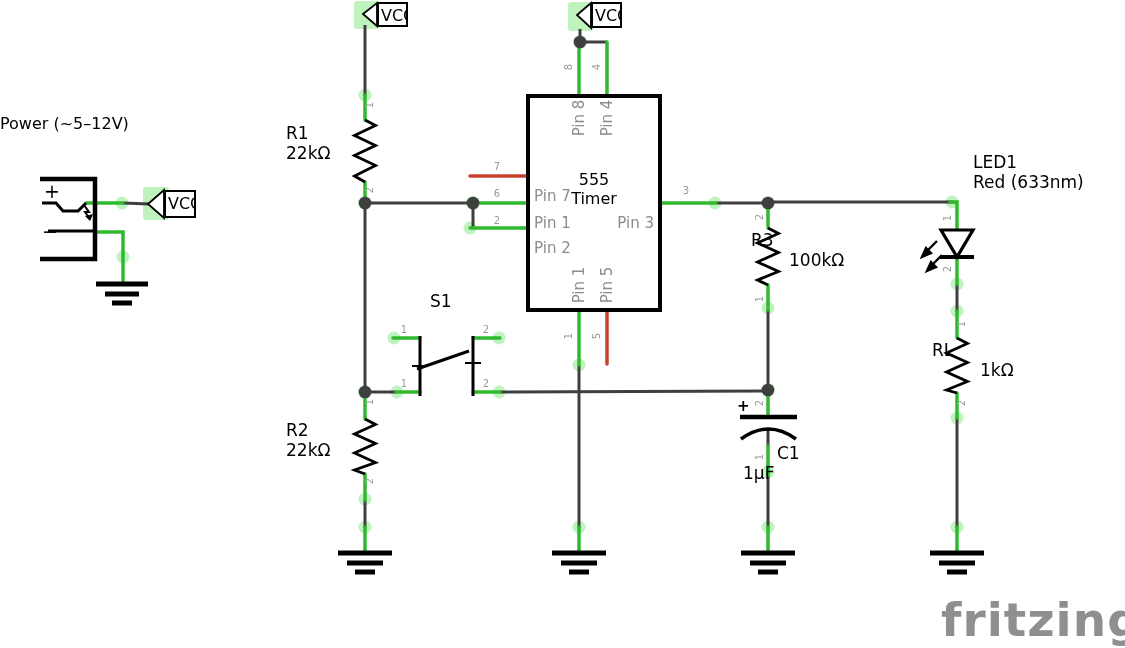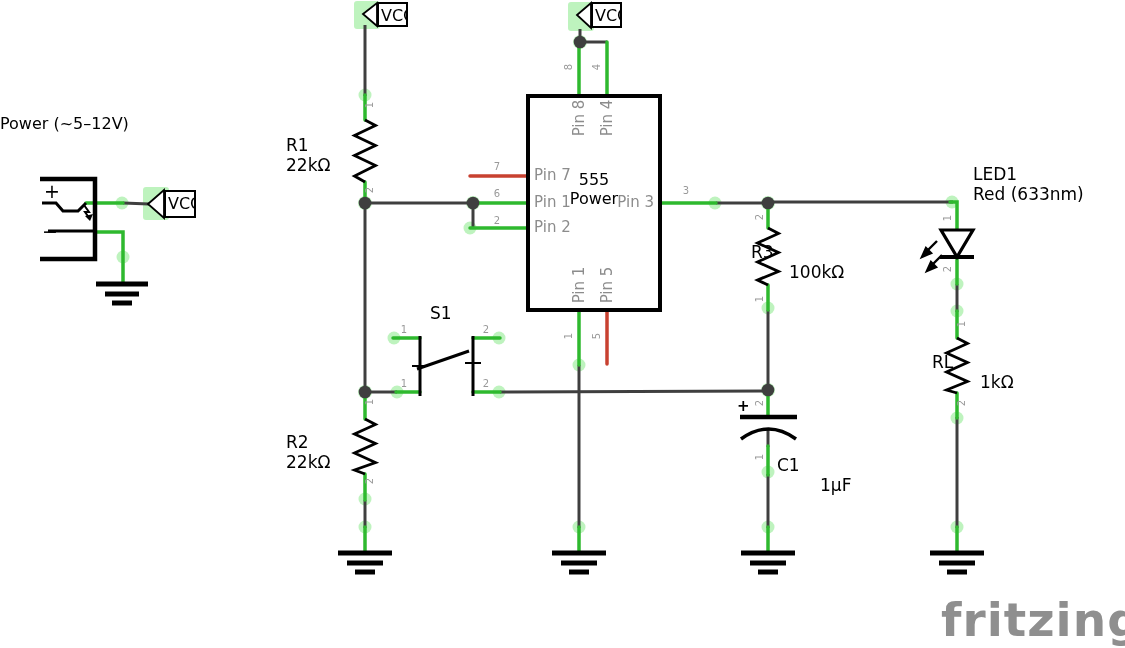--- a/index.html
+++ b/index.html
@@ -1,23 +1,23 @@
 <!DOCTYPE html>
 <html><head>
 <meta charset="utf-8">
 <style>
   html,body{margin:0;padding:0;background:#fff;}
   .stage{position:relative;width:1125px;height:648px;background:#fff;overflow:hidden;
          font-family:"DejaVu Sans",sans-serif;}
   .stage svg{position:absolute;left:0;top:0;}
-  .lbl{position:absolute;font-size:17px;color:#000;white-space:nowrap;line-height:1.15;margin-top:12px;}
+  .lbl{position:absolute;font-size:17px;color:#000;white-space:nowrap;line-height:1.15;}
   .t16{position:absolute;font-size:16px;color:#000;white-space:nowrap;}
   .sym{position:absolute;font-size:19px;color:#000;line-height:1;}
   .ictitle{position:absolute;font-size:16px;color:#000;width:70px;text-align:center;white-space:nowrap;}
-  .pname{position:absolute;font-size:15px;color:#8c8c8c;white-space:nowrap;line-height:18px;}
+  .pname{position:absolute;font-size:15px;color:#8c8c8c;white-space:nowrap;line-height:18px;margin-top:21px;}
   .vpname{position:absolute;font-size:15px;color:#8c8c8c;width:46px;height:16px;text-align:center;
           line-height:16px;transform:rotate(-90deg);white-space:nowrap;}
   .pnum{position:absolute;font-size:10px;color:#999;width:14px;height:12px;text-align:center;line-height:12px;}
   .rot{transform:rotate(-90deg);}
   .vflag{position:absolute;background:#fff;border:2px solid #000;font-size:16px;color:#000;
          padding-left:2px;overflow:hidden;line-height:23px;box-sizing:border-box;}
   .wm{position:absolute;font-size:47px;font-weight:bold;color:#8f8f8f;letter-spacing:1px;white-space:nowrap;}
 </style>
 </head>
 <body>
@@ -210,28 +210,28 @@
 
 <div class="lbl" style="left:286px;top:124px">R1</div>
 <div class="lbl" style="left:286px;top:144px">22kΩ</div>
 <div class="lbl" style="left:286px;top:421px">R2</div>
 <div class="lbl" style="left:286px;top:441px">22kΩ</div>
 <div class="lbl" style="left:751px;top:231px">R3</div>
 <div class="lbl" style="left:789px;top:251px">100kΩ</div>
 <div class="lbl" style="left:932px;top:341px">RL</div>
 <div class="lbl" style="left:980px;top:361px">1kΩ</div>
 <div class="lbl" style="left:777px;top:444px">C1</div>
-<div class="lbl" style="left:820px;top:464px">1µF</div>
+<div class="lbl" style="left:743px;top:464px">1µF</div>
 <div class="lbl" style="left:973px;top:153px">LED1</div>
 <div class="lbl" style="left:973px;top:173px">Red (633nm)</div>
 <div class="lbl" style="left:430px;top:292px">S1</div>
 <div class="t16" style="left:737px;top:397px;font-weight:bold;font-size:15px">+</div>
 
 <div class="ictitle" style="left:559px;top:170px">555</div>
-<div class="ictitle" style="left:559px;top:189px">Power</div>
+<div class="ictitle" style="left:559px;top:189px">Timer</div>
 <div class="pname" style="left:534px;top:166px">Pin 7</div>
 <div class="pname" style="left:534px;top:193px">Pin 1</div>
 <div class="pname" style="left:534px;top:218px">Pin 2</div>
 <div class="pname" style="left:612px;top:193px;width:42px;text-align:right">Pin 3</div>
 <div class="vpname" style="left:556px;top:110px">Pin 8</div>
 <div class="vpname" style="left:584px;top:110px">Pin 4</div>
 <div class="vpname" style="left:556px;top:277px">Pin 1</div>
 <div class="vpname" style="left:584px;top:277px">Pin 5</div>
 
 <div class="pnum rot" style="left:562px;top:61px">8</div>

